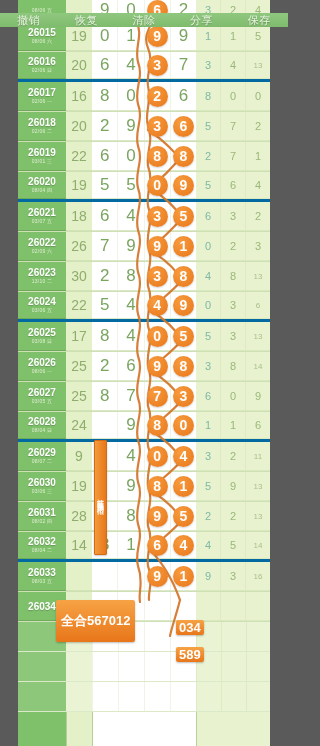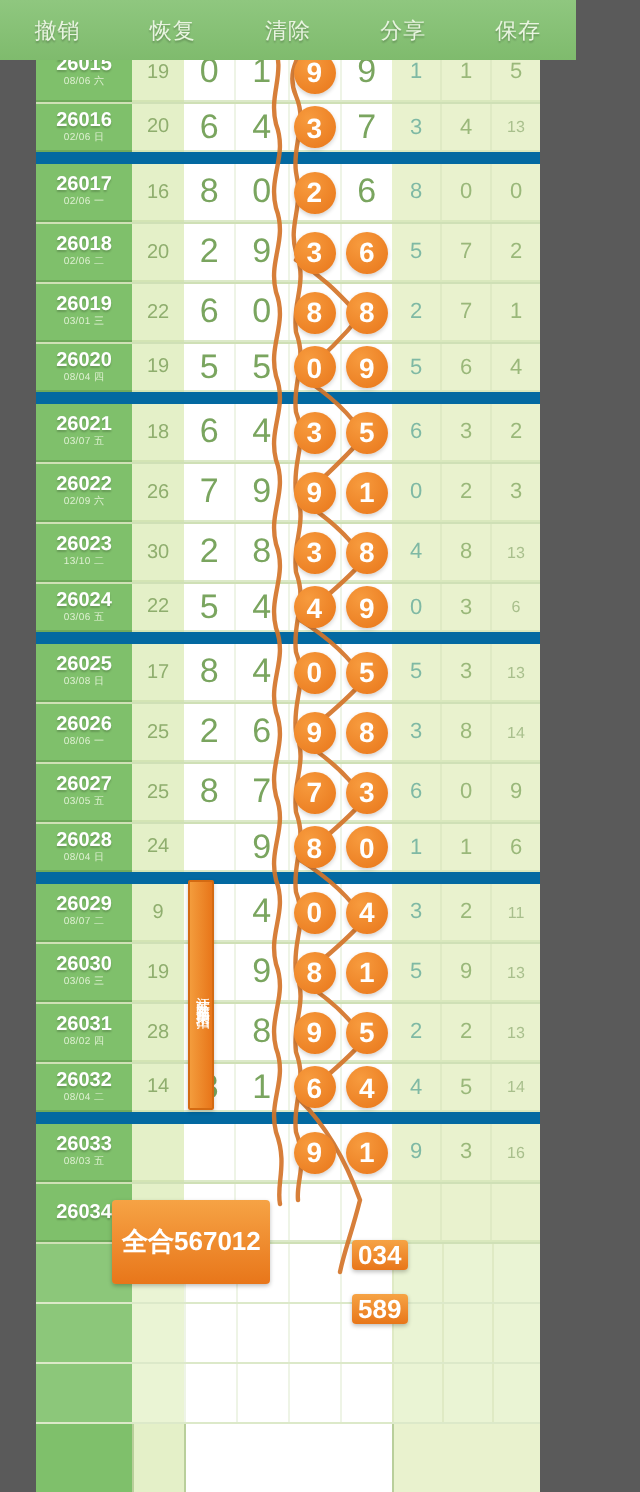--- a/index.html
+++ b/index.html
@@ -6,21 +6,21 @@
   html, body {
     width: 288px; height: 746px;
     background: #5a5a5a;
     font-family: "Liberation Sans", "DejaVu Sans", sans-serif;
     overflow: hidden;
   }
   #app { position: relative; width: 288px; height: 746px; background: #5a5a5a; }
 
   
   .toolbar {
-    position: absolute; top: 0; left: 0; width: 288px; height: 30px;
+    position: absolute; top: 13px; left: 0; width: 288px; height: 14px;
     background: linear-gradient(#8fc77f, #7fbb6d);
     display: flex; align-items: center; justify-content: space-around;
     overflow: hidden; z-index: 40;
   }
   .toolbar .tb-btn {
     color: #eef7e6; font-size: 11px; letter-spacing: .5px;
     text-shadow: 0 1px 1px rgba(0,0,0,.25);
     opacity: .95; white-space: nowrap;
   }
 
@@ -39,40 +39,40 @@
 
   
   .vline { position: absolute; top: 0; bottom: 0; width: 1px; background: #b9cf9b; }
 
   
   .rows { position: absolute; top: 0; left: 0; width: 252px; }
   .row {
     position: relative; height: 30px; width: 252px;
     display: flex; align-items: stretch;
   }
-  .row.hline-strong { border-bottom: 6px solid #0369a1; }
+  .row.hline-strong { border-bottom: 3px solid #0369a1; }
   .row.hline { border-bottom: 1px solid #cfe0b6; }
 
   .c-issue {
     width: 48px; background: #7fc06b;
     display: flex; flex-direction: column; align-items: center; justify-content: center;
     border-bottom: 1px solid #6faa5b;
   }
   .c-issue .issue-no {
     color: #ffffff; font-size: 10px; font-weight: bold; line-height: 11px;
     text-shadow: 0 1px 1px rgba(0,0,0,.2);
   }
   .c-issue .issue-sub {
     color: #dff0d2; font-size: 5px; line-height: 7px; letter-spacing: .2px;
   }
 
   .c-sum {
     width: 26px; background: #e4f0c8;
     display: flex; align-items: center; justify-content: center;
-    color: #8fae6e; font-size: 10px;
+    color: #8fae6e; font-size: 14px;
     border-bottom: 1px solid #d3e4b4;
   }
 
   .c-main {
     width: 104px; background: #ffffff; position: relative;
     display: flex; border-bottom: 1px solid #dce9c9;
   }
   .cell {
     flex: 1; display: flex; align-items: center; justify-content: center;
     position: relative; border-right: 1px solid #eef4e6;

